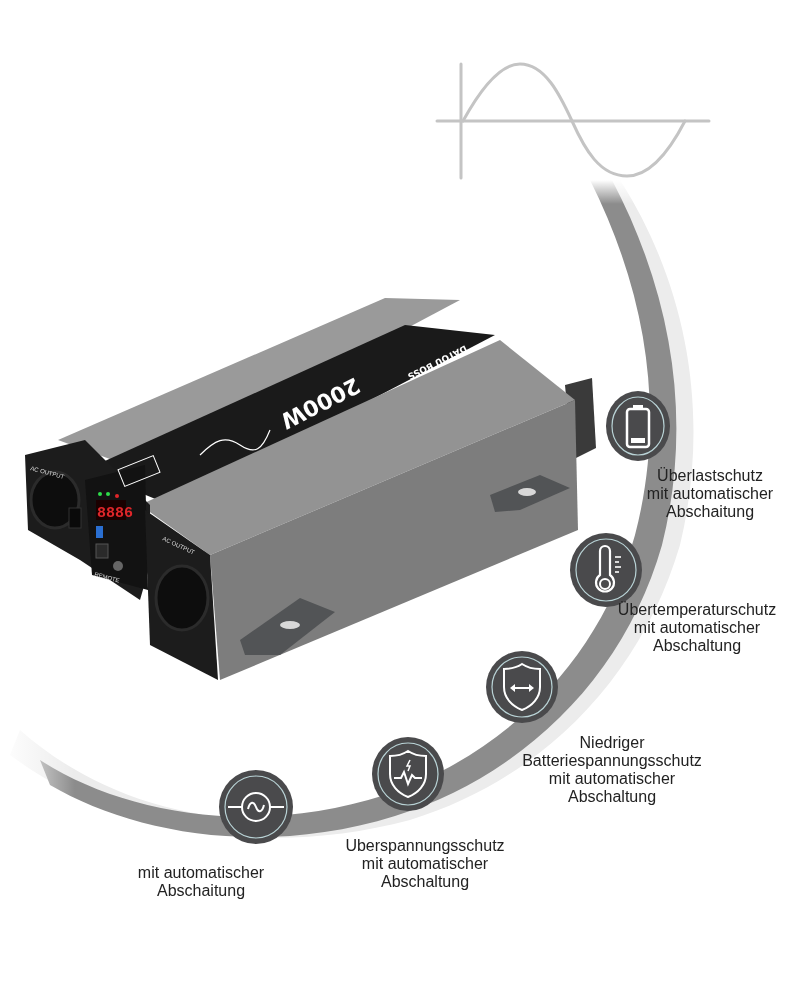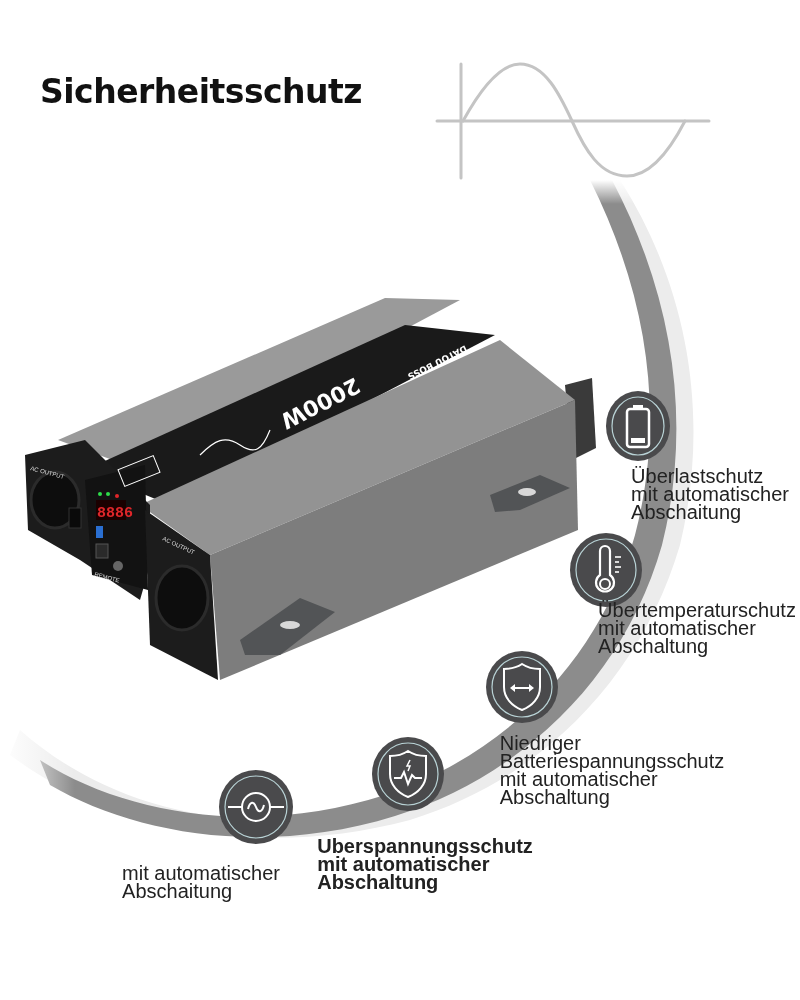--- a/index.html
+++ b/index.html
@@ -1,28 +1,27 @@
 <!DOCTYPE html>
 <html><head>
 <meta charset="utf-8">
 <style>
   html, body { margin:0; padding:0; }
   body { width:800px; height:1000px; background:#ffffff; position:relative; overflow:hidden; font-family:"Liberation Sans", sans-serif; }
   .title { position:absolute; left:40px; top:68px; font-family:"DejaVu Sans", sans-serif; font-weight:bold; font-size:33px; line-height:48px; color:#111; letter-spacing:-0.5px; }
   .title div { white-space:nowrap; }
   svg.layer { position:absolute; left:0; top:0; }
-  .label { position:absolute; font-size:20px; line-height:18px; color:#222; white-space:nowrap; transform:translateX(-50%); }
+  .label { position:absolute; text-align:center; font-size:16px; line-height:18px; color:#222; white-space:nowrap; transform:translateX(-50%); }
   .label div { white-space:nowrap; }
   .icon-circle { position:absolute; border-radius:50%; background:#4a4a4c; }
 </style>
 </head>
 <body>
 
 <div class="title">
-  <div>Sicherheitsschutz</div>
 </div>
 
 <svg class="layer" width="800" height="1000" style="pointer-events:none;">
   <g stroke="#c4c4c4" stroke-width="3" fill="none" stroke-linecap="round">
     <line x1="461" y1="64" x2="461" y2="178"></line>
     <line x1="437" y1="121" x2="709" y2="121"></line>
     <path d="M463,121 C480,90 500,64 520,64 C545,64 560,95 572,121 C585,150 600,176 627,176 C650,176 670,150 685,121"></path>
   </g>
 </svg>
 
@@ -149,21 +148,21 @@
 </div>
 
 <div class="icon-circle" style="left:372px;top:737px;width:72px;height:74px;">
   <svg width="72" height="74" viewBox="0 0 72 74">
     <ellipse cx="36" cy="37" rx="30" ry="31" fill="none" stroke="#b9d3d6" stroke-width="1.2"></ellipse>
     <path d="M36,14 C42,18 48,19 54,19 V37 C54,48 46,56 36,60 C26,56 18,48 18,37 V19 C24,19 30,18 36,14 Z" fill="none" stroke="#fff" stroke-width="2"></path>
     <polyline points="22,41 29,41 32,35 36,47 40,38 43,41 50,41" fill="none" stroke="#fff" stroke-width="2"></polyline>
     <path d="M38,23 l-3,6 h3 l-2,5" fill="none" stroke="#fff" stroke-width="1.5"></path>
   </svg>
 </div>
-<div class="label" style="left:425px;top:837px;font-weight:bold;">
+<div class="label" style="left:425px;top:837px;">
   <div>Uberspannungsschutz</div>
   <div>mit  automatischer</div>
   <div>Abschaltung</div>
 </div>
 
 <div class="icon-circle" style="left:219px;top:770px;width:74px;height:74px;">
   <svg width="74" height="74" viewBox="0 0 74 74">
     <circle cx="37" cy="37" r="31" fill="none" stroke="#b9d3d6" stroke-width="1.2"></circle>
     <circle cx="37" cy="37" r="14" fill="none" stroke="#fff" stroke-width="2"></circle>
     <line x1="9" y1="37" x2="23" y2="37" stroke="#fff" stroke-width="2"></line>

